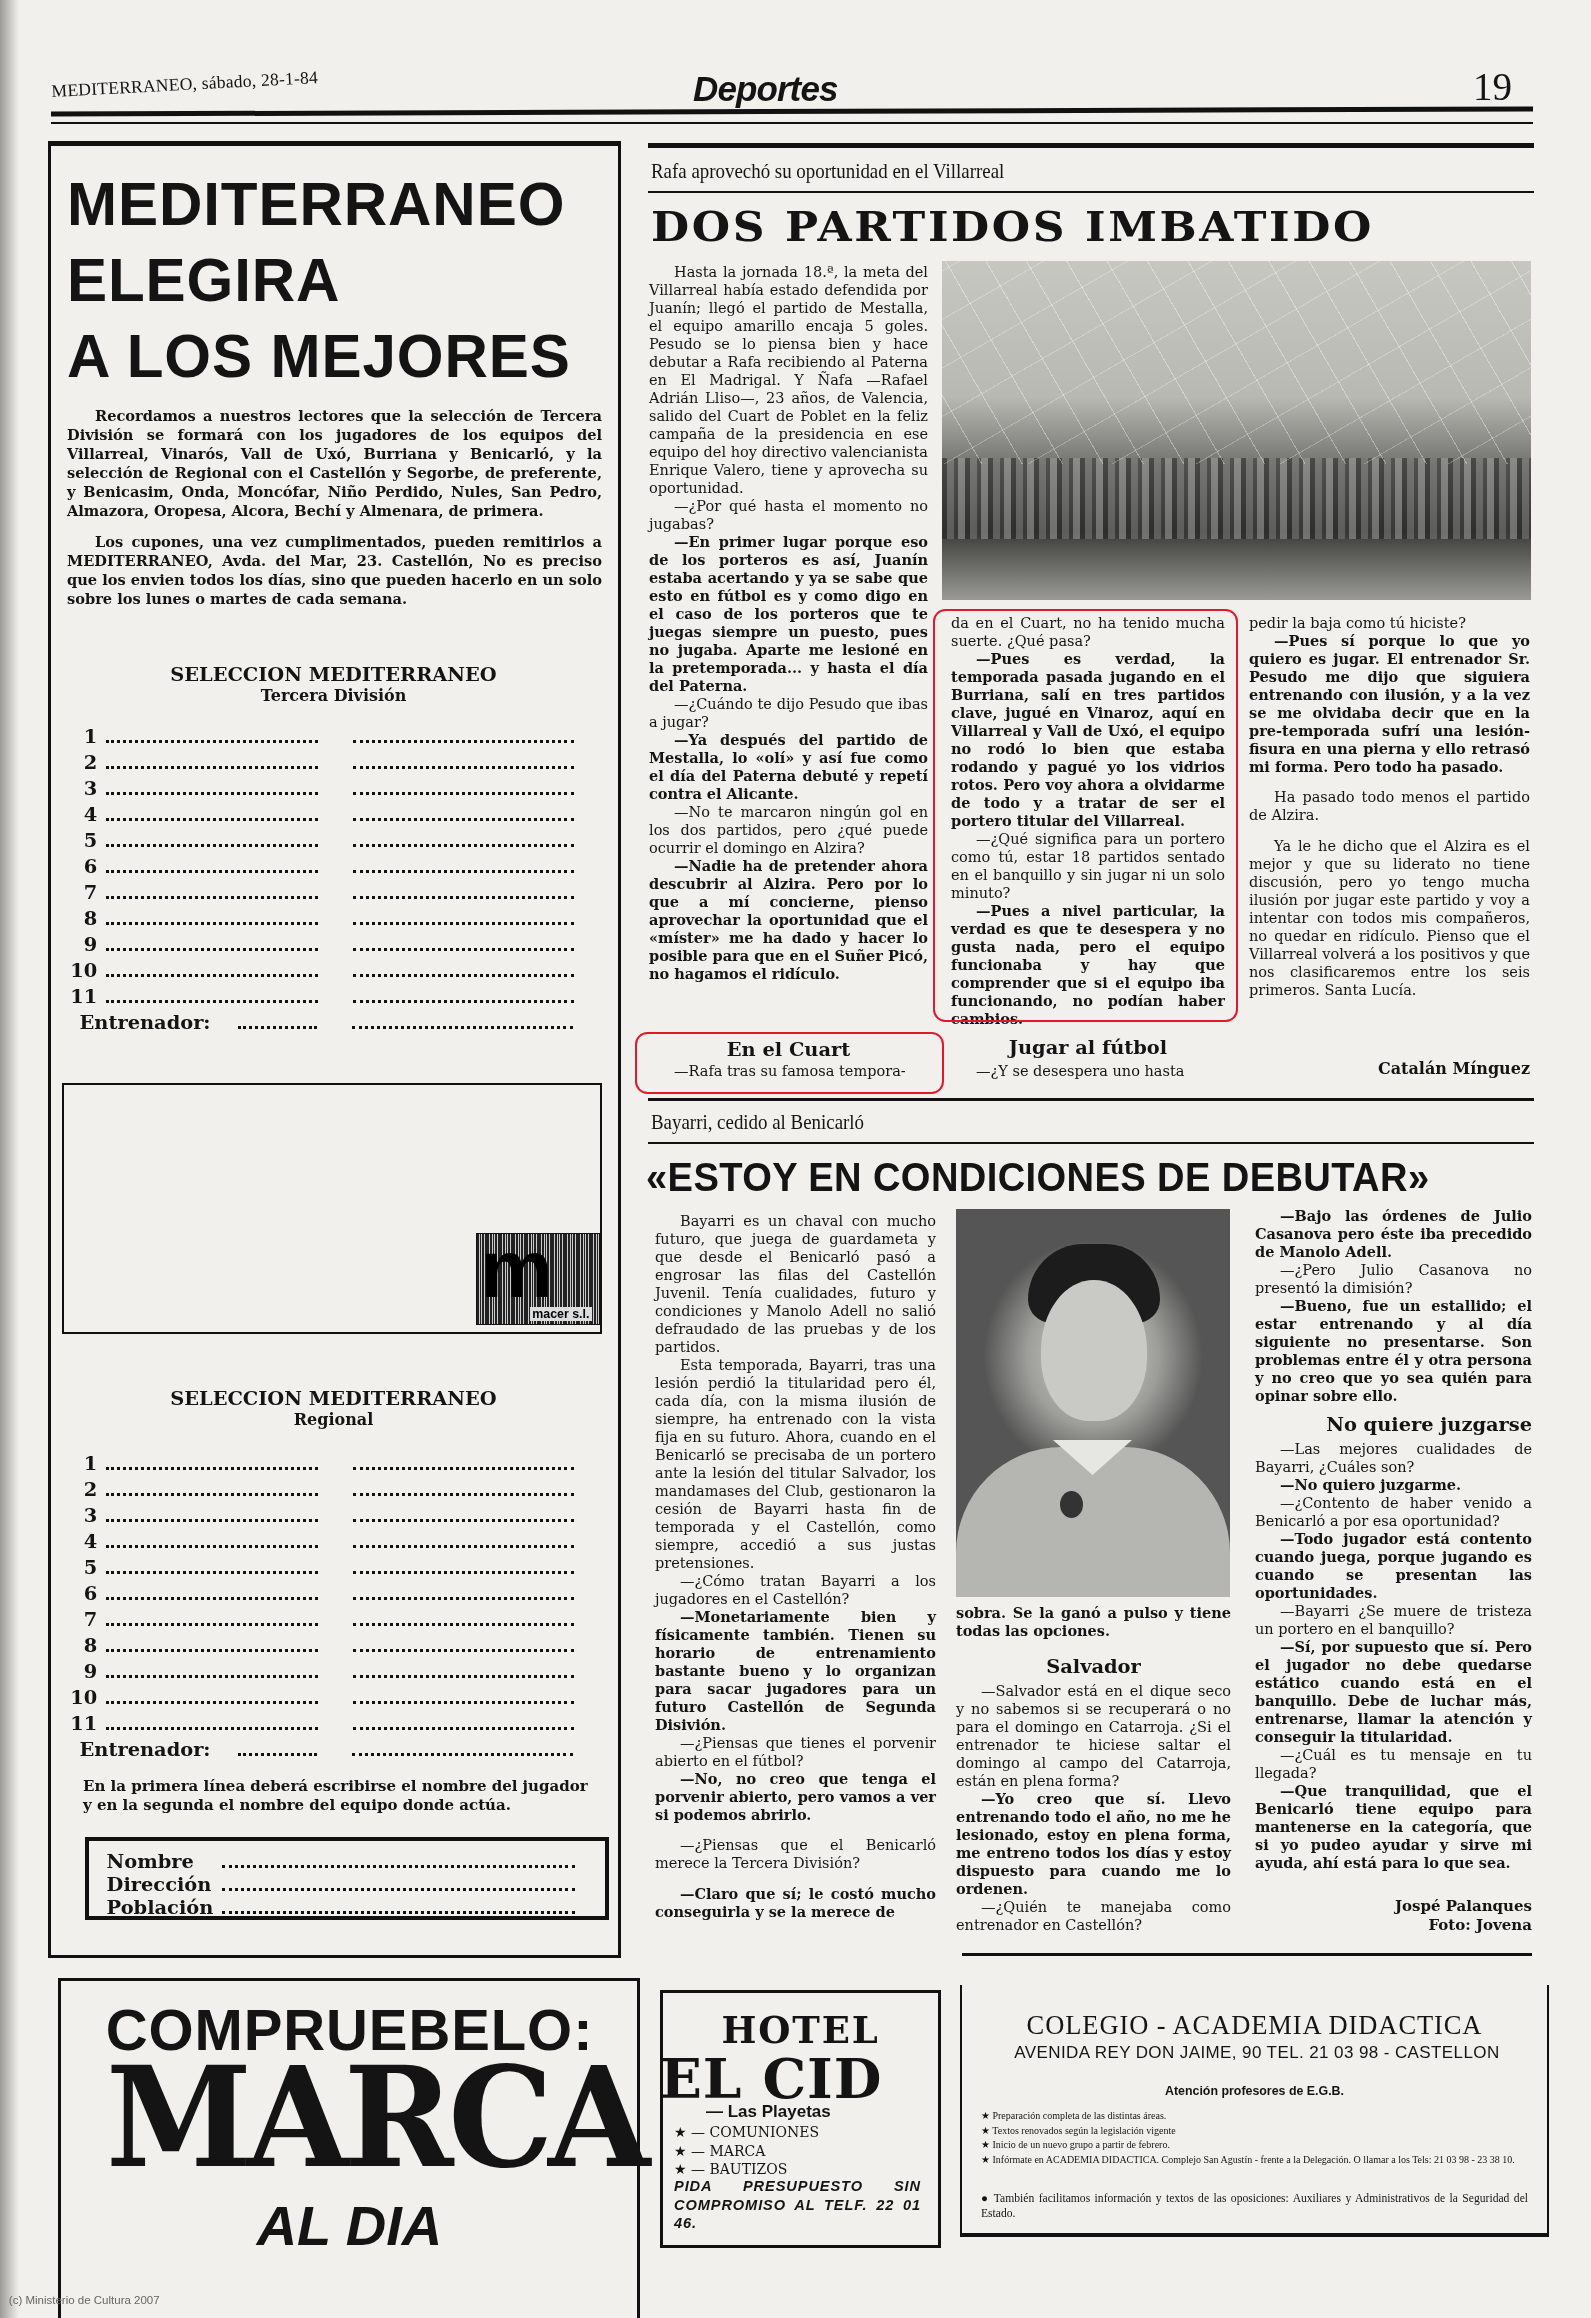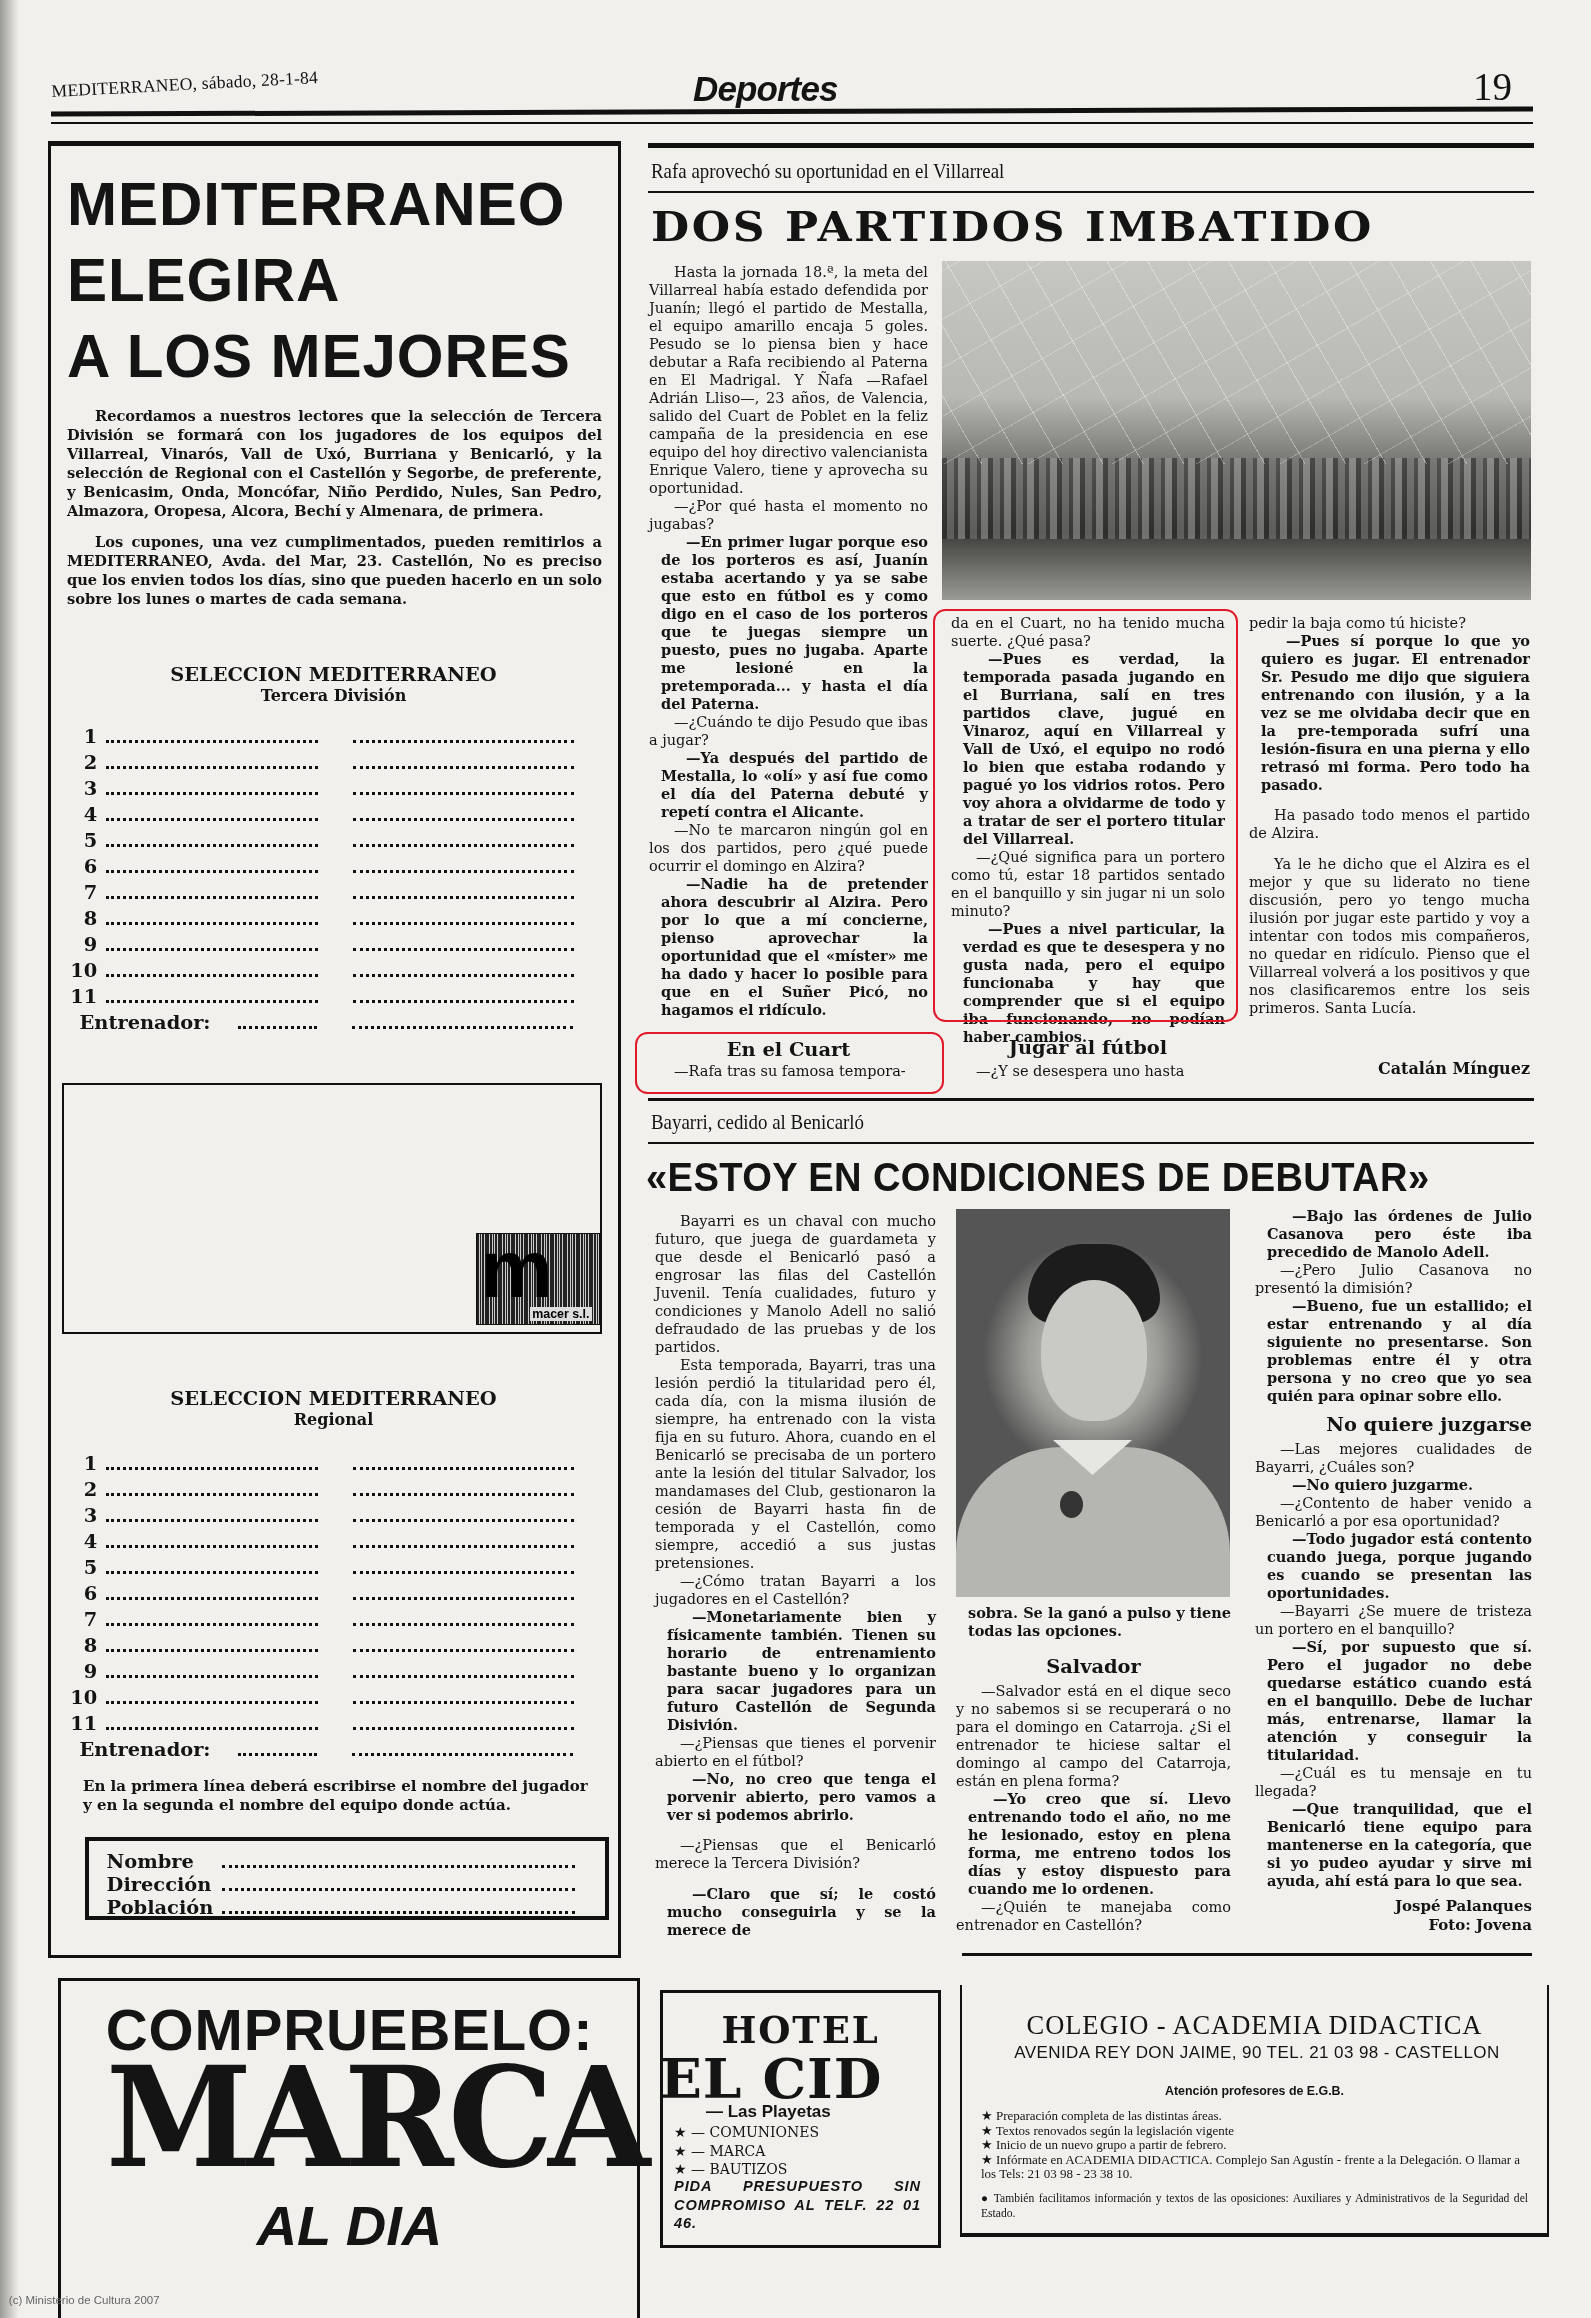--- a/index.html
+++ b/index.html
@@ -51,21 +51,21 @@
   .marca-box { left: 58px; top: 1978px; width: 582px; height: 353px; border: 3.5px solid #111; border-bottom-width: 4.4px; height: 356px; }
   .marca-l1 { left: 76px; top: 1996px; width: 547px; text-align: center; font-family: "Liberation Sans", sans-serif; font-weight: bold; font-size: 58px; letter-spacing: 0.9px; }
   .marca-l2 { left: 106px; top: 2047px; width: 494px; text-align: center; font-family: "DejaVu Serif", serif; font-weight: bold; font-size: 132px; line-height: 141px; letter-spacing: -5.3px; transform: scaleY(1.05); }
   .marca-l3 { left: 76px; top: 2193px; width: 547px; text-align: center; font-family: "Liberation Sans", sans-serif; font-weight: bold; font-size: 56px; font-style: italic; }
 
   
   .kicker { font-family: "Liberation Serif", serif; font-size: 21px; transform: scaleX(0.9); transform-origin: left; white-space: nowrap; }
   .headline1 { left: 651px; top: 201px; font-family: "DejaVu Serif", serif; font-weight: bold; font-size: 44px; letter-spacing: 2.6px; white-space: nowrap; transform: scaleY(0.92); }
   .col { font-family: "DejaVu Serif", serif; font-size: 14.5px; line-height: 18px; text-align: justify; hyphens: manual; }
   .col p { text-indent: 25px; }
-  .col p.b { font-weight: bold; margin-left: 12px; }
+  .col p.b { font-weight: bold; }
   .col p.gap { margin-top: 12.4px; }
   .photo1 { left: 942px; top: 261px; width: 589px; height: 339px; background:
       linear-gradient(180deg, #c7c7c2 0%, #b9b9b4 40%, #6d6d69 62%, #3d3d3a 80%, #9a9a96 100%); }
   .photo1::before { content: ""; position: absolute; left: 0; right: 0; top: 58%; height: 24%; background: repeating-linear-gradient(90deg, #222 0 5.3px, #777 5.3px 12.4px, #333 12.4px 16px, #999 16px 23px); opacity: 0.55; }
   .photo1::after { content: ""; position: absolute; left: 0; right: 0; top: 0; height: 60%; background: repeating-linear-gradient(60deg, transparent 0 34px, rgba(255,255,255,0.35) 34px 35px), repeating-linear-gradient(-30deg, transparent 0 41px, rgba(255,255,255,0.25) 41px 42px); }
 
   .redbox { position: absolute; border: 2.6px solid #e01a2a; border-radius: 12.4px; pointer-events: none; }
 
   
   .headline2 { left: 646px; top: 1154px; font-family: "Liberation Sans", sans-serif; font-weight: bold; font-size: 41px; white-space: nowrap; letter-spacing: 0.4px; transform: scaleX(0.93); transform-origin: left; }
@@ -81,21 +81,21 @@
   .hotel-l1 { left: 660px; top: 2008px; width: 281px; text-align: center; font-family: "DejaVu Serif", serif; font-weight: bold; font-size: 37px; letter-spacing: 1.8px; }
   .hotel-l2 { left: 660px; top: 2047px; width: 281px; text-align: left; font-family: "DejaVu Serif", serif; font-weight: bold; font-size: 55px; letter-spacing: 0.9px; line-height: 64px; }
   .hotel-l3 { left: 706px; top: 2102px; font-family: "Liberation Sans", sans-serif; font-weight: bold; font-size: 17px; }
   .hotel-items { left: 674px; top: 2123px; font-family: "DejaVu Serif", serif; font-size: 14px; line-height: 18.5px; }
   .hotel-cta { left: 674px; top: 2177px; width: 247px; font-family: "Liberation Sans", sans-serif; font-weight: bold; font-style: italic; font-size: 14.6px; line-height: 18.5px; text-align: justify; letter-spacing: 0.9px; }
 
   .acad-box { left: 960px; top: 1985px; width: 589px; height: 252px; border: 2.6px solid #111; border-bottom-width: 4.4px; border-top: none; }
   .acad-l1 { left: 960px; top: 2010px; width: 589px; text-align: center; font-family: "Liberation Serif", serif; font-size: 26.5px; letter-spacing: 0.9px; transform: scaleY(1.05); }
   .acad-l2 { left: 979px; top: 2043px; width: 556px; text-align: center; font-family: "Liberation Sans", sans-serif; font-size: 17px; letter-spacing: 0.4px; }
   .acad-l3 { left: 960px; top: 2084px; width: 589px; text-align: center; font-family: "Liberation Sans", sans-serif; font-weight: bold; font-size: 12.4px; }
-  .acad-items { left: 981px; top: 2109px; width: 547px; font-family: "Liberation Serif", serif; font-size: 13px; line-height: 14.6px; }
+  .acad-items { left: 981px; top: 2109px; width: 547px; font-family: "Liberation Serif", serif; font-size: 10px; line-height: 14.6px; }
   .acad-extra { left: 981px; top: 2192px; width: 547px; font-family: "Liberation Serif", serif; font-size: 11.6px; line-height: 14.6px; text-align: justify; }
 
   .copyright { left: 8.8px; top: 2294px; font-family: "Liberation Sans", sans-serif; font-size: 11.5px; color: #666; }
   .edge-shadow { left: 0; top: 0; width: 19.4px; height: 2319px; background: linear-gradient(90deg, #9a9a96, #d8d7d2 70%, transparent); }
 </style>
 </head>
 <body>
 
 <div class="abs edge-shadow"></div>
 

